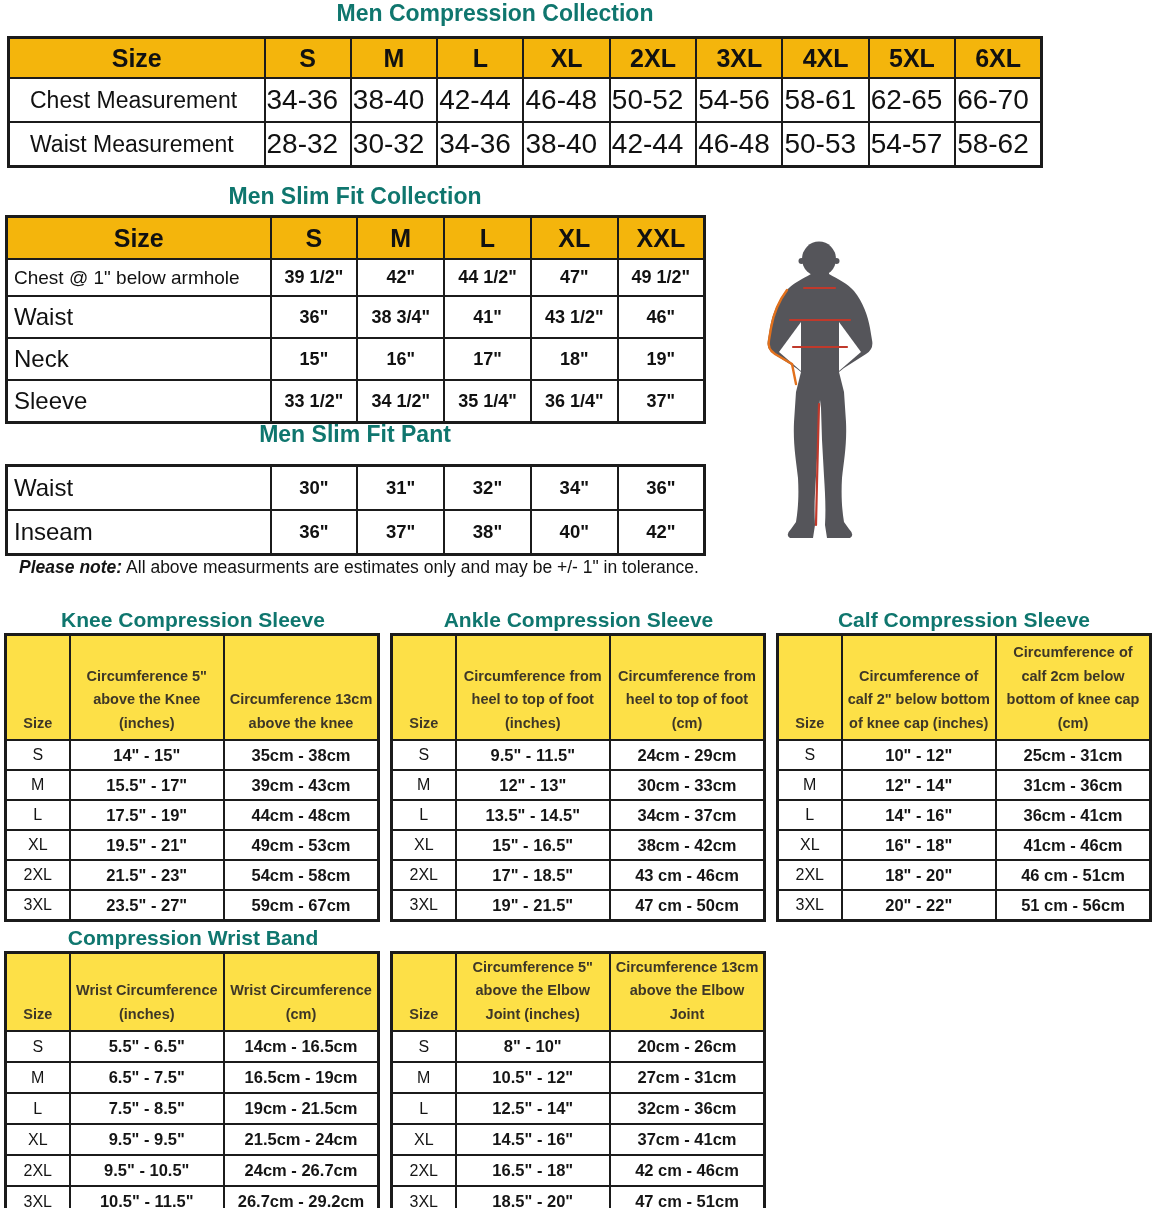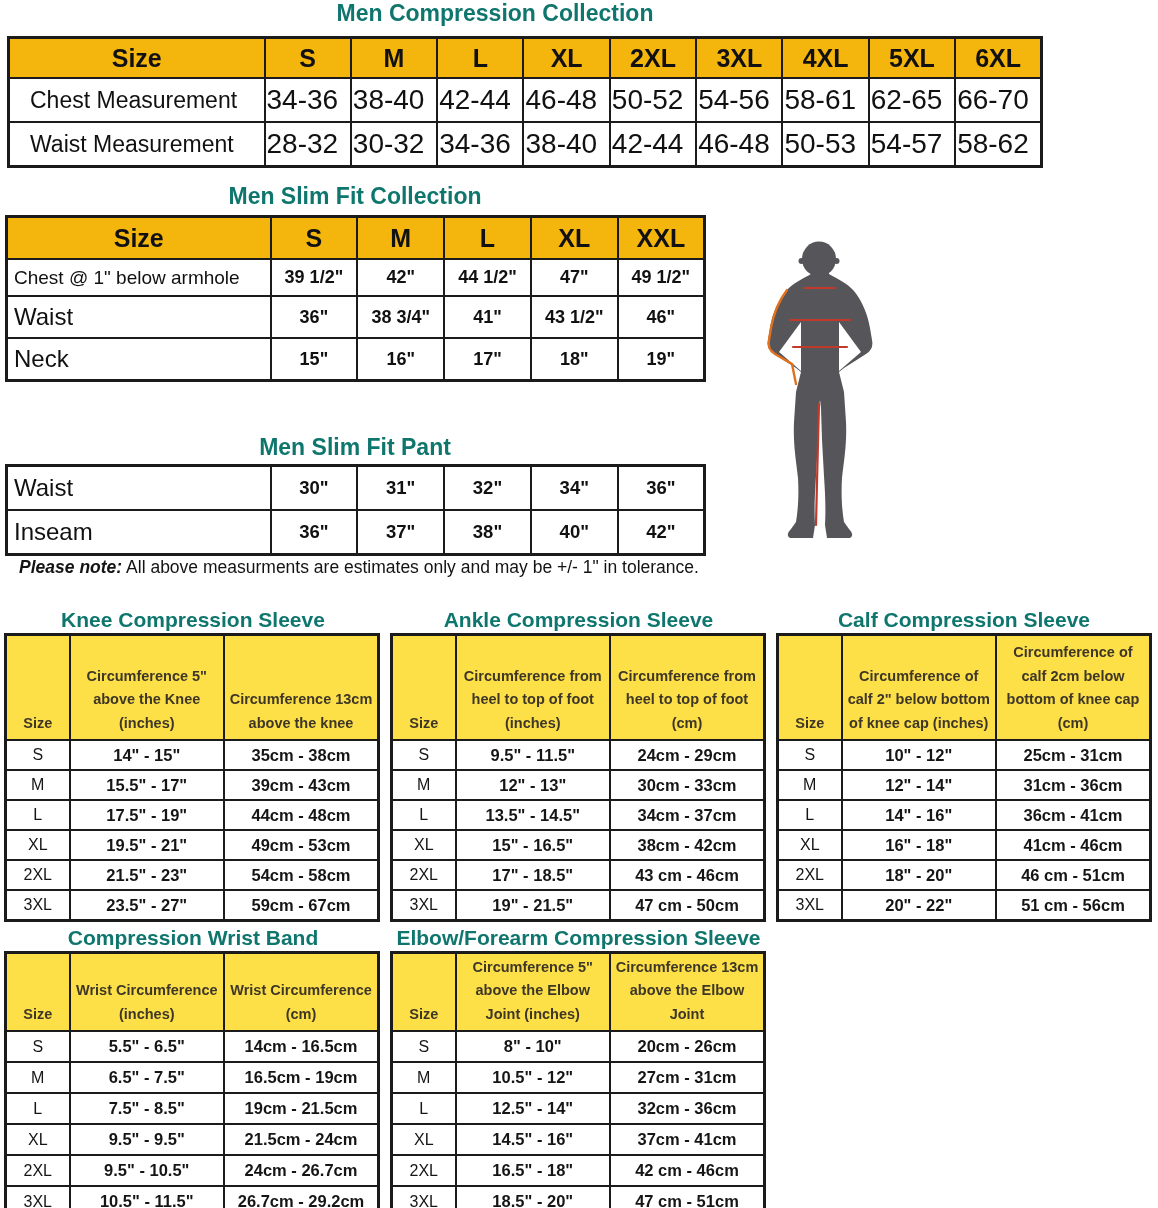--- a/index.html
+++ b/index.html
@@ -149,24 +149,32 @@
           <td class="value-cell">46"</td>
         </tr>
         <tr>
           <td class="label-cell">Neck</td>
           <td class="value-cell">15"</td>
           <td class="value-cell">16"</td>
           <td class="value-cell">17"</td>
           <td class="value-cell">18"</td>
           <td class="value-cell">19"</td>
         </tr>
-      </tbody>
-  </table>
-
-  <div class="abs ttl ttl-big" style="left:0;top:434px;width:710px;">Men Slim Fit  Pant</div>
+        <tr>
+          <td class="label-cell">Sleeve</td>
+          <td class="value-cell">33 1/2"</td>
+          <td class="value-cell">34 1/2"</td>
+          <td class="value-cell">35 1/4"</td>
+          <td class="value-cell">36 1/4"</td>
+          <td class="value-cell">37"</td>
+        </tr>
+      </tbody>
+  </table>
+
+  <div class="abs ttl ttl-big" style="left:0;top:421px;width:710px;">Men Slim Fit  Pant</div>
   <table id="t3" class="abs" style="left:5px;top:464px;">
     <colgroup>
         <col class="c-label">
         <col>
         <col>
         <col>
         <col>
         <col>
       </colgroup>
     <tbody>
@@ -424,21 +432,20 @@
           <td class="value-cell">24cm - 26.7cm</td>
         </tr>
         <tr>
           <td class="label-cell">3XL</td>
           <td class="value-cell">10.5" - 11.5"</td>
           <td class="value-cell">26.7cm - 29.2cm</td>
         </tr>
       </tbody>
   </table>
 
-  <div class="abs ttl ttl-small" style="left:390px;top:926px;width:377px;">Elbow/Forearm Compression Sleeve</div>
   <table class="abs sleeve rowB" style="left:390px;top:951px;">
     <colgroup>
         <col class="c-size">
         <col>
         <col>
       </colgroup>
     <thead>
         <tr>
           <th>Size</th>
           <th>Circumference 5" above the Elbow Joint (inches)</th>

